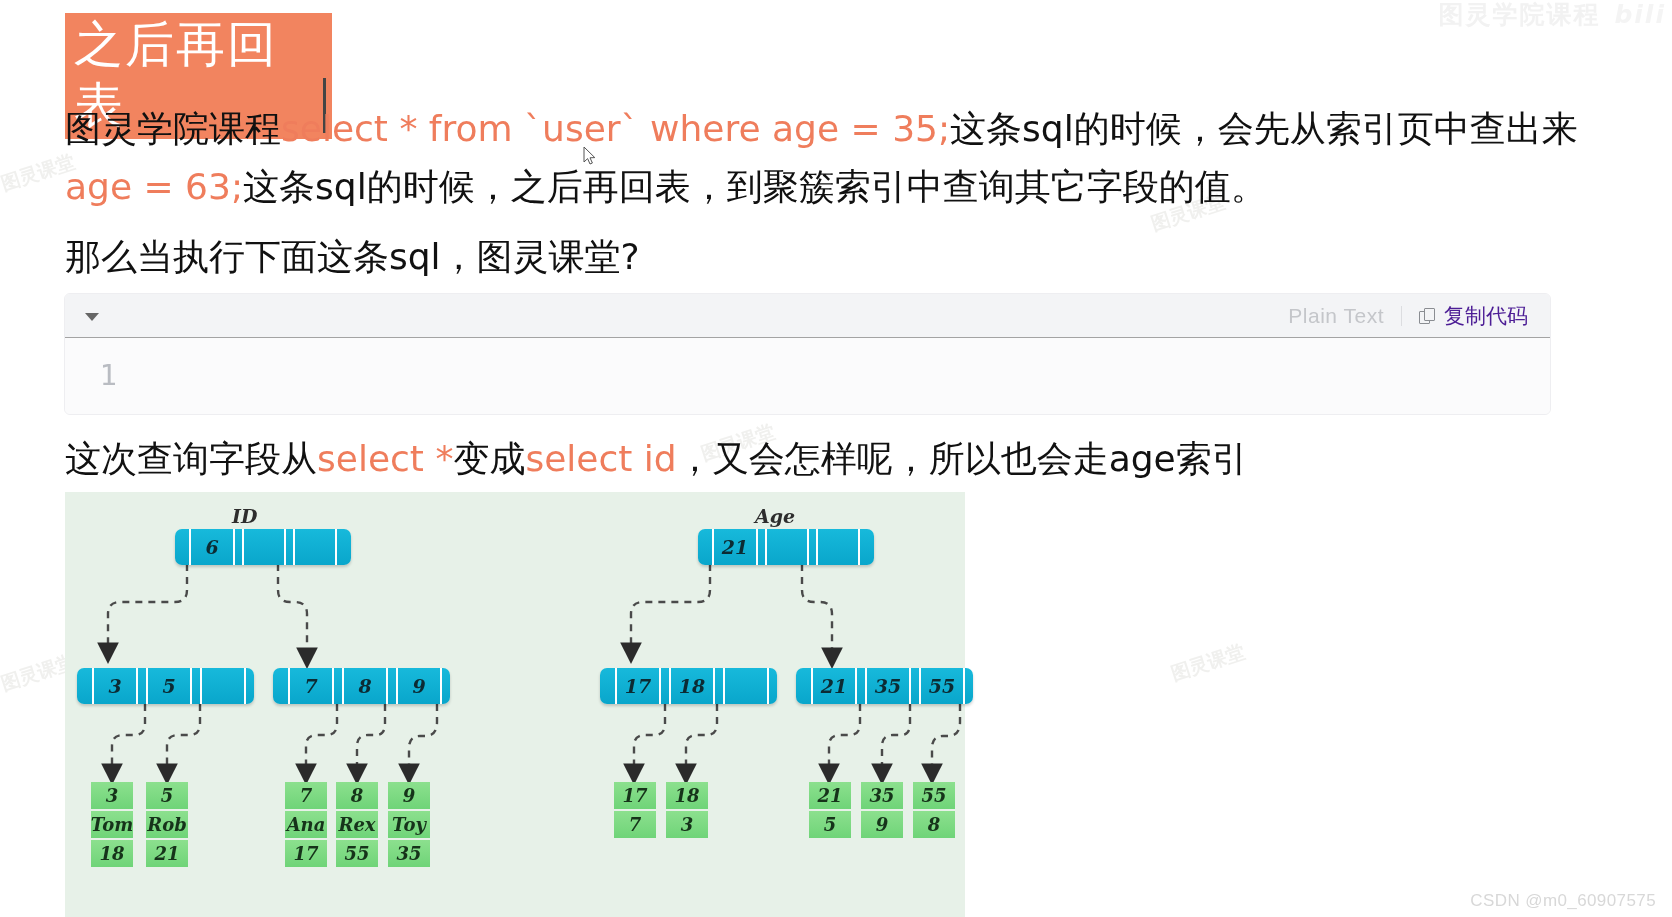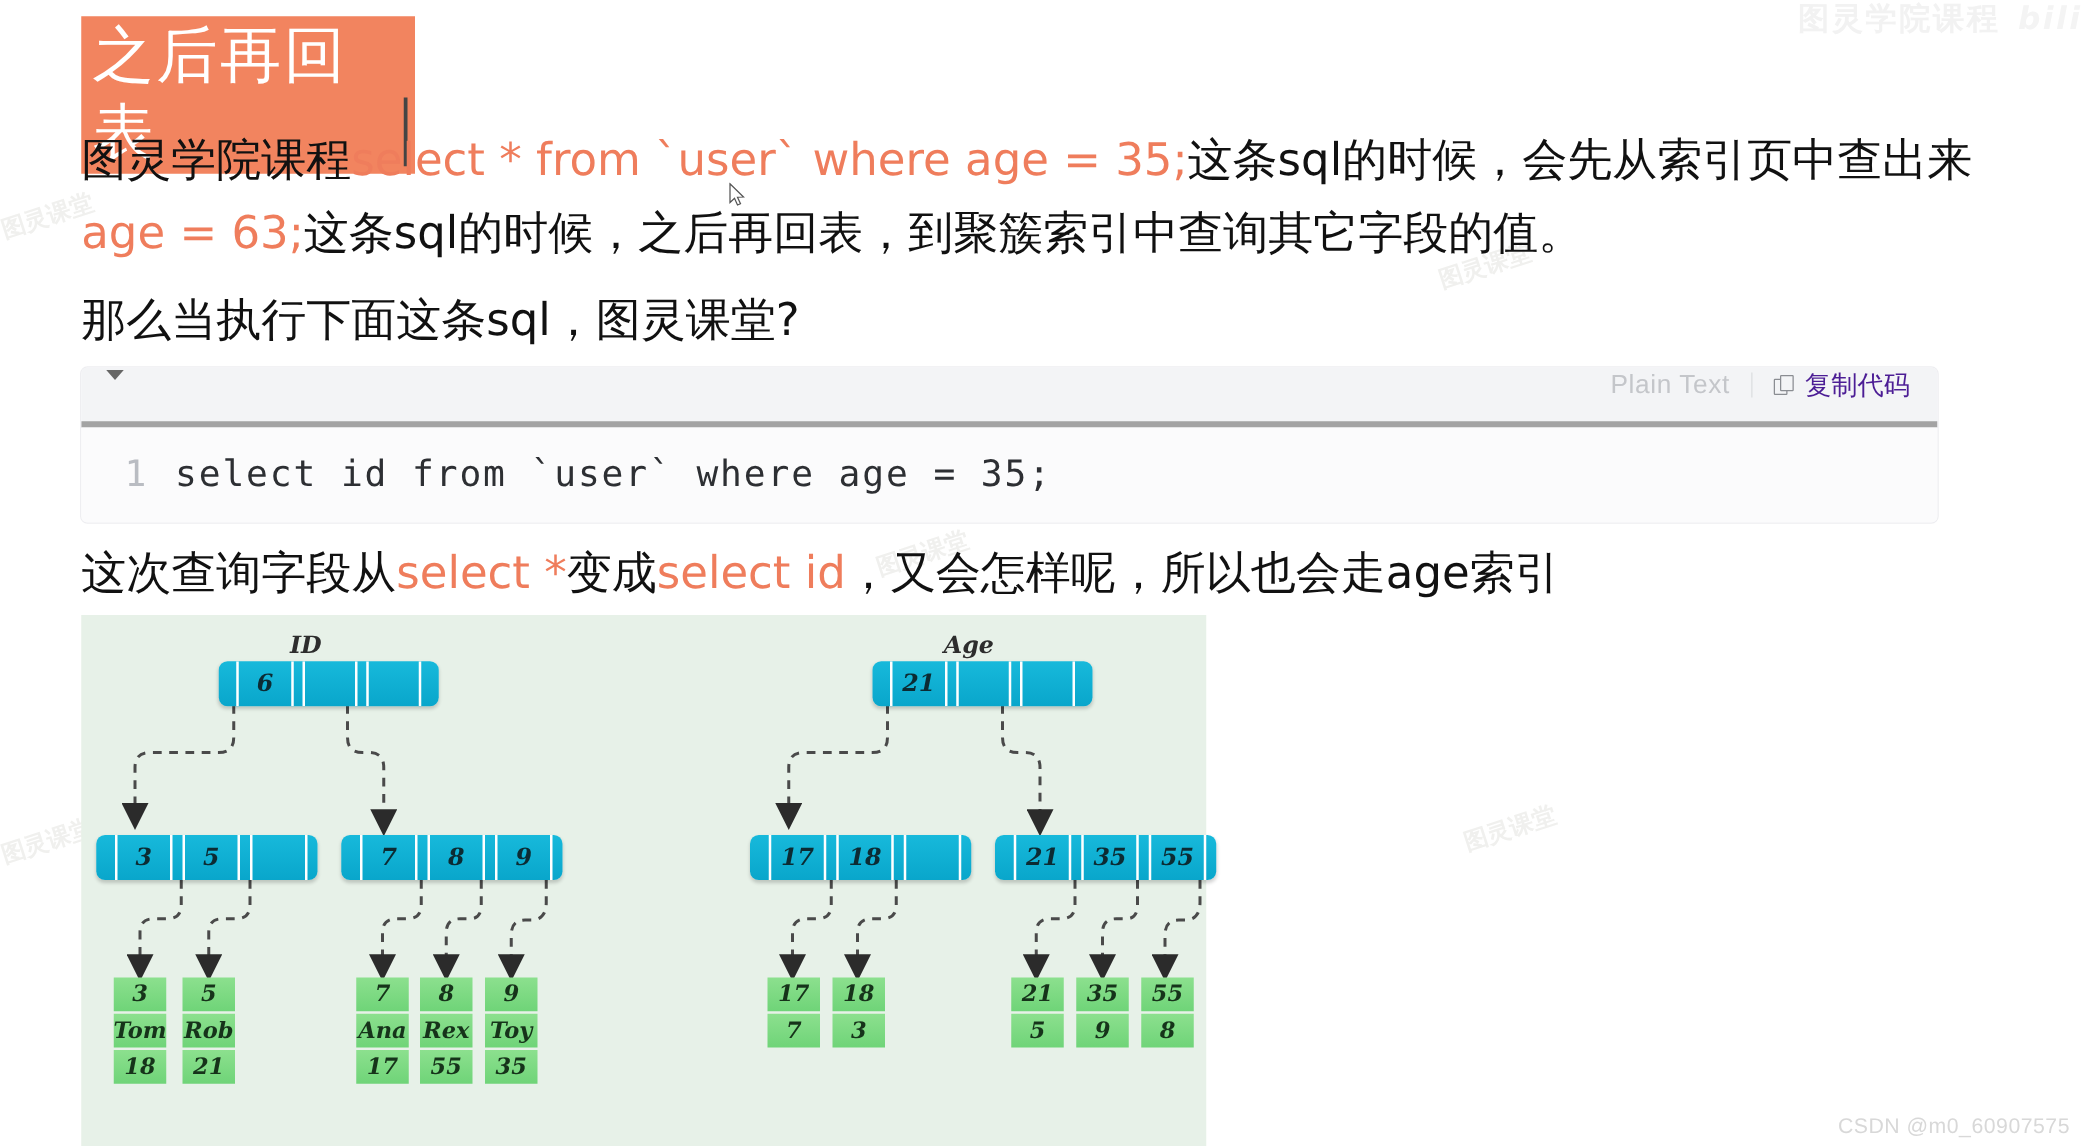--- a/index.html
+++ b/index.html
@@ -71,23 +71,23 @@
     width:1487px;
     border-radius:6px;
     background:#fbfbfc;
     border:1px solid #eeeef1;
     box-sizing:border-box;
     overflow:hidden;
   }
   .code-head{
     height:43px;
     background:#f3f4f6;
-    display:flex;align-items:flex-start;
+    display:flex;align-items:center;
     padding:0 22px 0 20px;
-    border-bottom:5px solid #a3a3a3;
+    border-bottom:1px solid #a3a3a3;
   }
   .caret-down{
     width:0;height:0;
     border-left:7px solid transparent;
     border-right:7px solid transparent;
     border-top:8px solid #666;
     margin-top:2px;
   }
   .code-head-right{
     margin-left:auto;display:flex;align-items:center;gap:0px;
@@ -212,21 +212,20 @@
     <div class="caret-down"></div>
     <div class="code-head-right">
       <span class="lang-label">Plain Text</span>
       <span class="divider-v"></span>
       <span class="copy-ico"></span>
       <span class="copy-label">复制代码</span>
     </div>
   </div>
   <div class="code-body">
     <div class="ln">1</div>
-    <div class="code-text">select id from `user` where age = 35;</div>
   </div>
 </div>
 
 <div class="para p3">
   <span>这次查询字段从</span><span class="sql">select *</span><span>变成</span><span class="sql">select id</span><span>，又会怎样呢，所以也会走age索引</span>
 </div>
 
 <div class="diagram">
   <svg class="svg-edges" viewBox="0 0 900 380">
     <defs>

